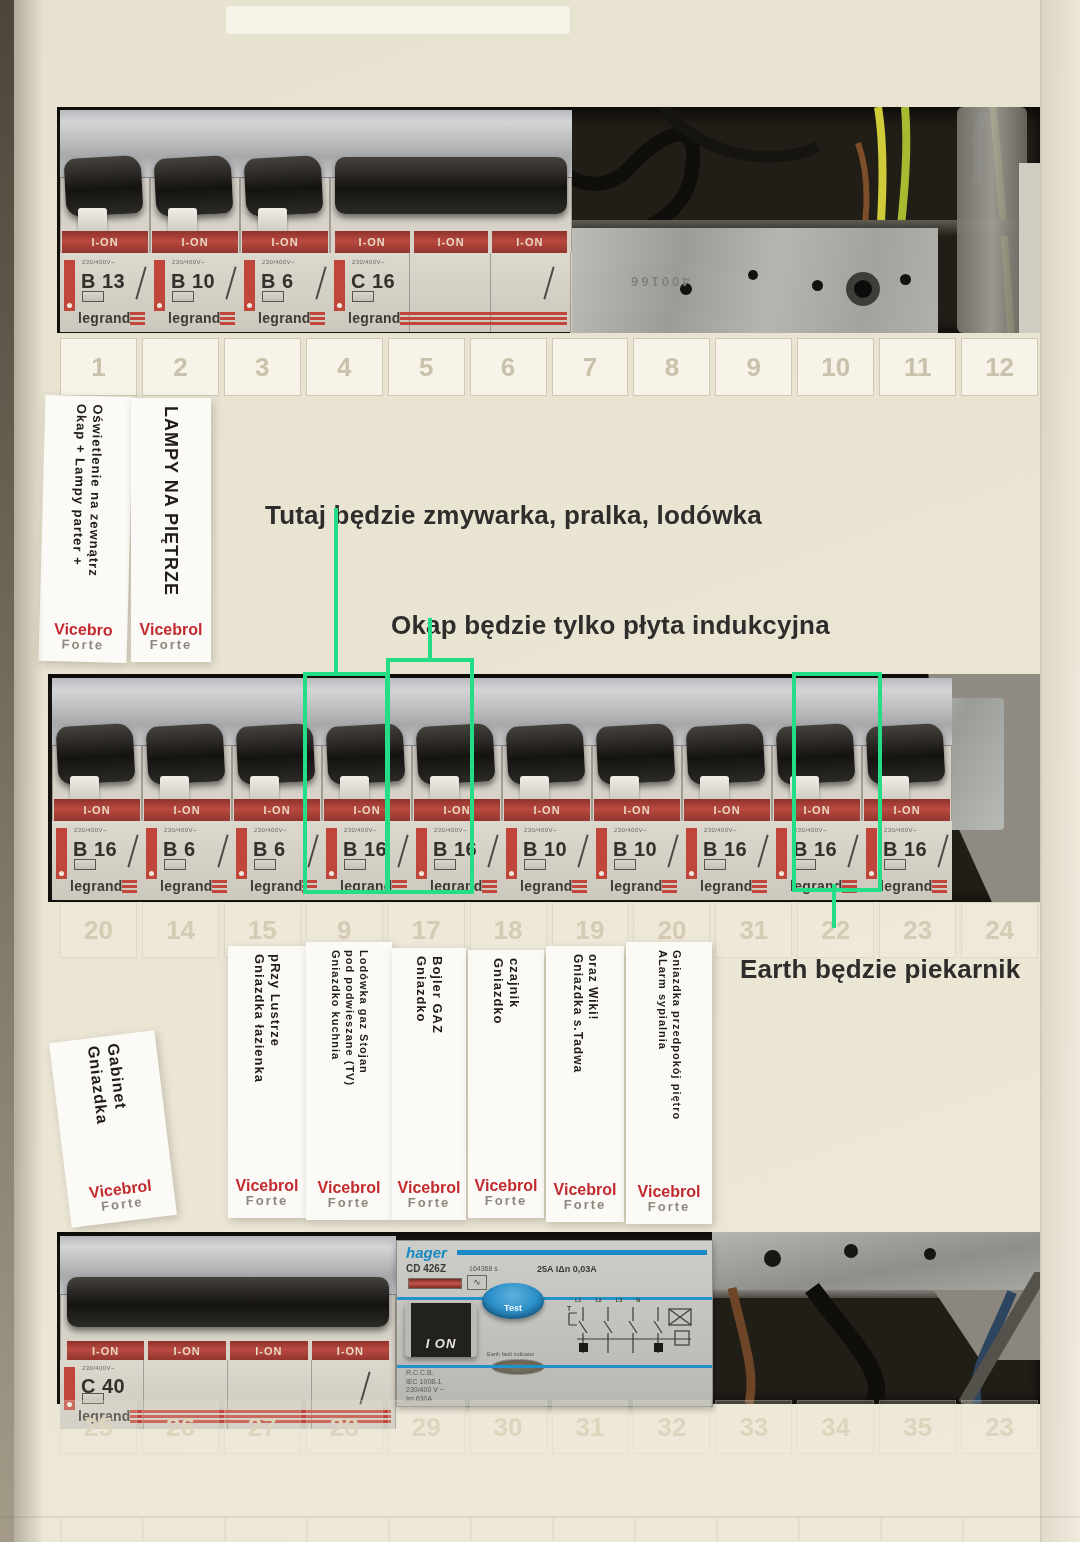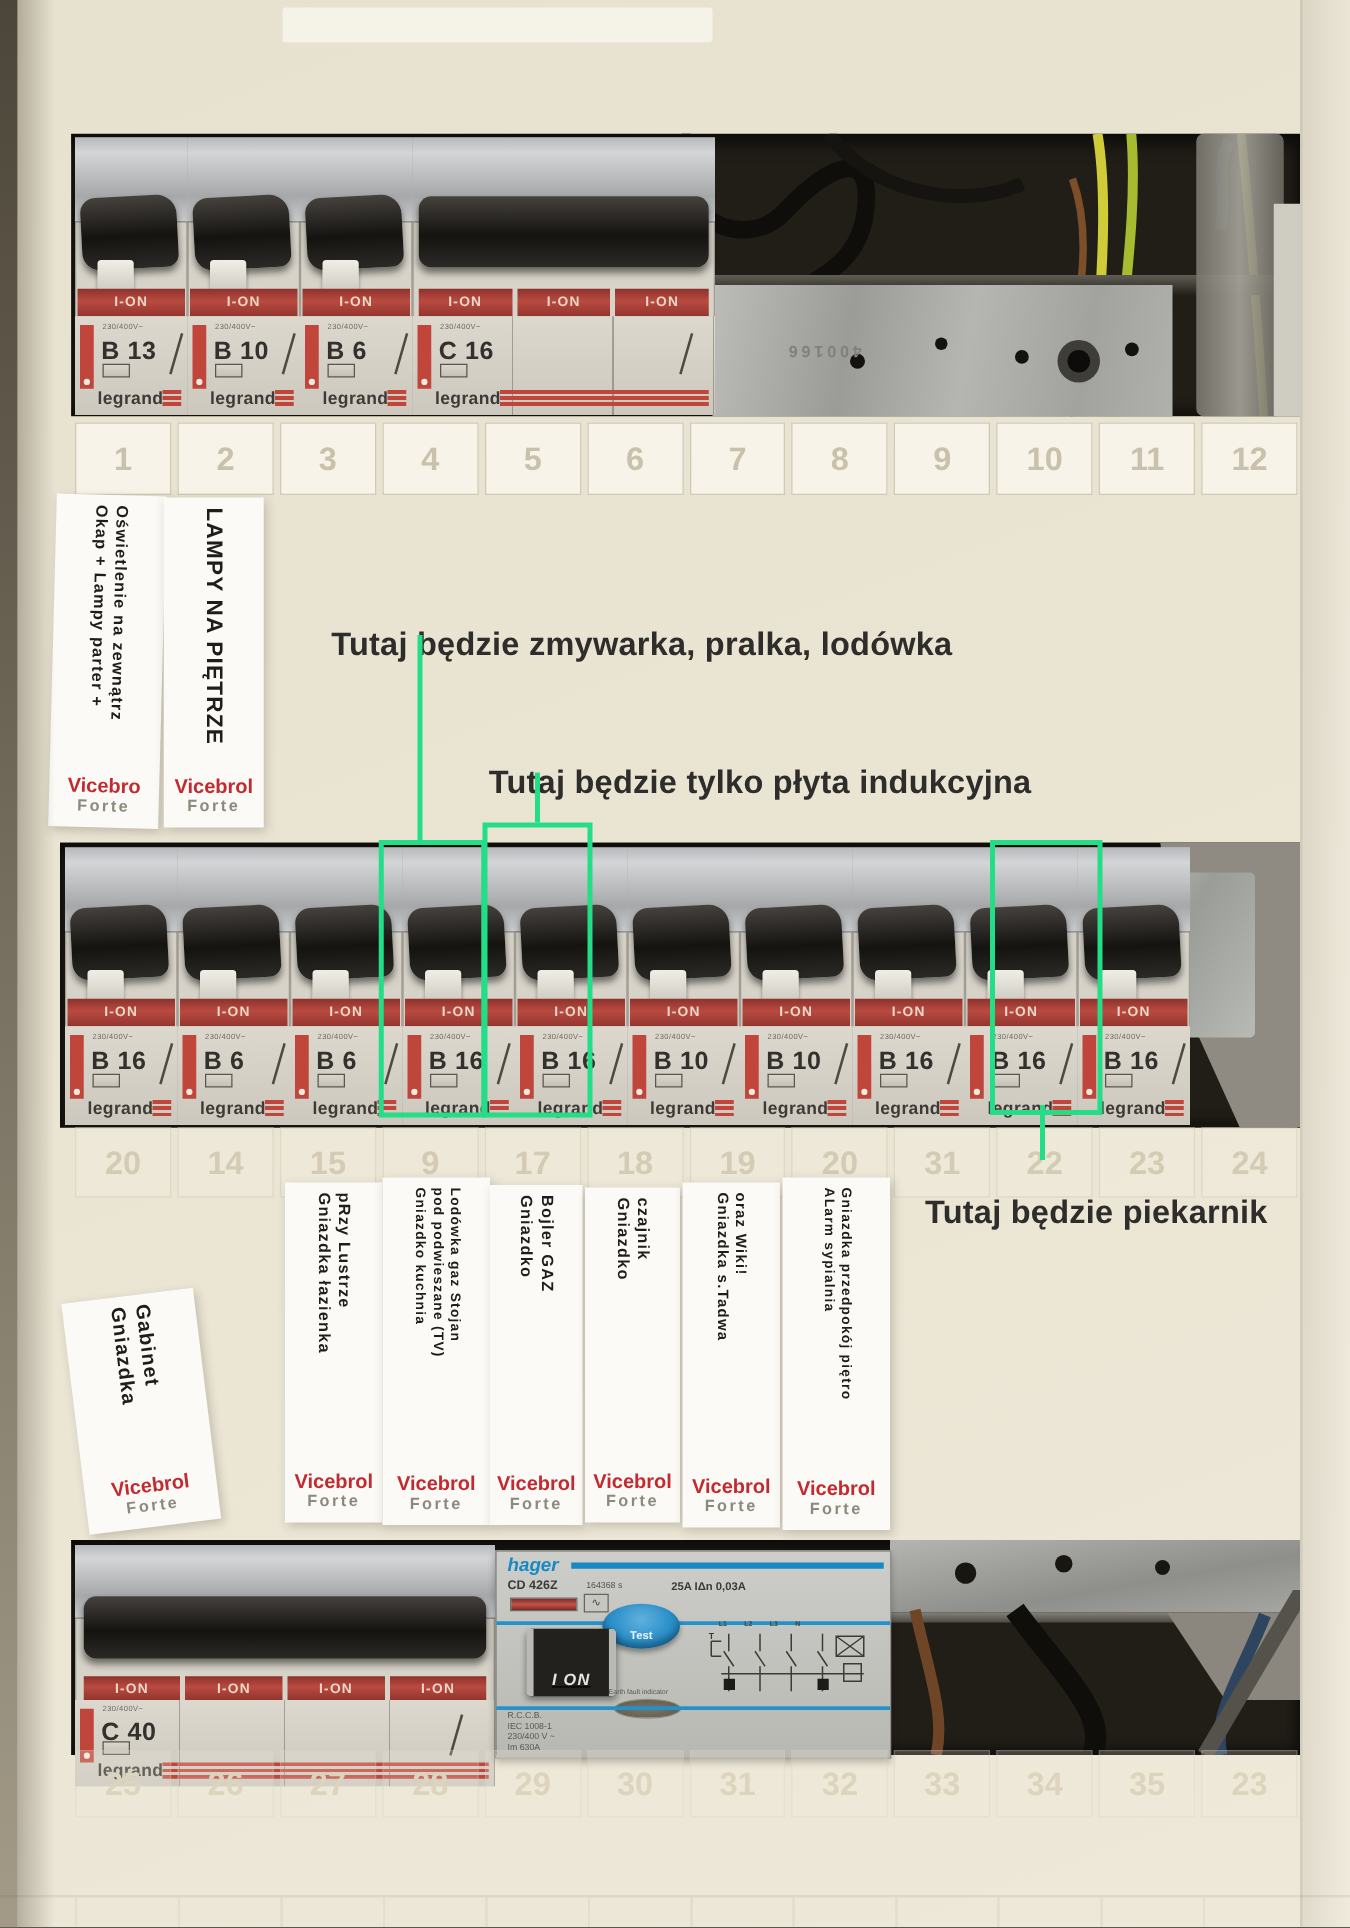--- a/index.html
+++ b/index.html
@@ -117,23 +117,23 @@
   .hg-model{position:absolute;left:9px;top:22px;font-size:10px;font-weight:bold;color:#3a3a37;}
   .hg-serial{position:absolute;left:72px;top:24px;font-size:7px;color:#55544f;}
   .hg-rating{position:absolute;left:140px;top:23px;font-size:9px;font-weight:bold;color:#3a3a37;}
   .hg-red{position:absolute;left:11px;top:37px;width:52px;height:9px;background:linear-gradient(180deg,#7e2a25,#c0554a 50%,#7e2a25);border:1px solid #6c6b66;}
   .hg-wave{position:absolute;left:70px;top:34px;width:18px;height:13px;border:1px solid #67665f;font-size:9px;color:#45443f;text-align:center;line-height:12px;background:#c6c7c1;}
   .hg-lineA{position:absolute;left:0;right:0;top:56px;height:3px;background:#2492ca;}
   .hg-lineB{position:absolute;left:0;right:0;top:124px;height:3px;background:#2492ca;}
   .hg-test{position:absolute;left:85px;top:42px;width:62px;height:36px;border-radius:50%;
     background:radial-gradient(ellipse at 50% 35%,#5fb1dd,#2a8fc9 55%,#1b6fa4);box-shadow:0 3px 4px rgba(0,0,0,.35),inset 0 -4px 6px rgba(0,0,0,.3);
     color:#eef6fb;font-size:9px;font-weight:bold;display:flex;align-items:flex-end;justify-content:center;padding-bottom:6px;box-sizing:border-box;}
-  .hg-switch{position:absolute;left:24px;top:62px;width:60px;height:54px;background:#22211e;border-radius:4px;
+  .hg-switch{position:absolute;left:8px;top:62px;width:60px;height:54px;background:#22211e;border-radius:4px;
     border-left:6px solid #b9bab5;border-right:6px solid #b9bab5;box-shadow:0 3px 5px rgba(0,0,0,.4);
-    display:flex;align-items:flex-end;justify-content:center;text-decoration:underline;}
+    display:flex;align-items:flex-end;justify-content:center;}
   .hg-switch span{color:#e8e6df;font-size:13px;font-weight:bold;font-style:italic;padding-bottom:6px;letter-spacing:1px;}
   .hg-efi{position:absolute;left:90px;top:110px;font-size:5.5px;color:#55544e;}
   .hg-oval{position:absolute;left:94px;top:118px;width:52px;height:14px;border-radius:50%;
     background:radial-gradient(#7d7668,#5d5849);border:1px solid #8f8d84;}
   .hg-specs{position:absolute;left:9px;top:128px;font-size:7px;color:#5a5951;line-height:1.22;}
   .hg-diagram{position:absolute;left:166px;top:58px;width:142px;height:62px;}
   .hg-terms{position:absolute;left:178px;top:56px;width:100px;display:flex;gap:14px;font-size:5.5px;color:#46453f;font-weight:bold;}
   
   .gx-text{position:absolute;color:#2e2d2b;font-size:26px;font-weight:bold;letter-spacing:.2px;margin-top:28px;}
   .gx-box{position:absolute;border:4px solid #23dd87;}
@@ -629,22 +629,22 @@
     <div class="hand">ALarm sypialnia
 Gniazdka przedpokój piętro</div>
     <div class="vb">
       <span class="vb-name">Vicebrol</span>
       <span class="vb-forte">Forte</span>
     </div>
   </div>
     </div>
 
   <div class="gx-text" id="gx-text-1">Tutaj będzie zmywarka, pralka, lodówka</div>
-  <div class="gx-text" id="gx-text-2">Tutaj będzie tylko płyta indukcyjna</div>
-  <div class="gx-text" id="gx-text-3">Tutaj będzie piekarnik</div>
+  <div class="gx-text" id="gx-text-2">Okap będzie tylko płyta indukcyjna</div>
+  <div class="gx-text" id="gx-text-3">Earth będzie piekarnik</div>
   <div class="gx-line" id="gx-line-1"></div>
   <div class="gx-line" id="gx-line-2"></div>
   <div class="gx-line" id="gx-line-3"></div>
   <div class="gx-box" id="gx-box-1"></div>
   <div class="gx-box" id="gx-box-2"></div>
   <div class="gx-box" id="gx-box-3"></div>
 
   <div class="edge-left"></div>
   <div class="edge-left2"></div>
   <div class="edge-rline"></div>

